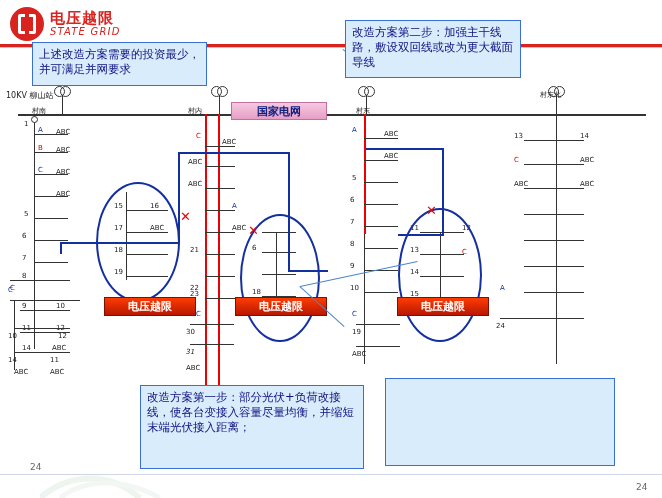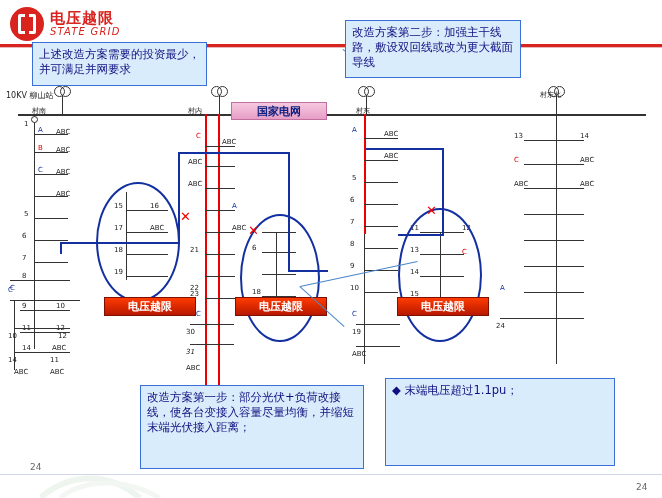--- a/index.html
+++ b/index.html
@@ -271,21 +271,20 @@
   <div class="leader" style="left:300px;top:286px;width:60px;transform:rotate(42deg);"></div>
   <div class="leader" style="left:300px;top:286px;width:120px;transform:rotate(-12deg);"></div>
 
   <div class="callout" style="left:32px;top:42px;width:175px;height:44px;">上述改造方案需要的投资最少，并可满足并网要求</div>
 
   <div class="callout" style="left:345px;top:20px;width:176px;height:58px;">改造方案第二步：加强主干线路，敷设双回线或改为更大截面导线</div>
 
   <div class="callout" style="left:140px;top:385px;width:224px;height:84px;">改造方案第一步：部分光伏+负荷改接线，使各台变接入容量尽量均衡，并缩短末端光伏接入距离；</div>
 
   <div class="callout" style="left:385px;top:378px;width:230px;height:88px;">
-    <div>◆ 末端电压超过1.1pu；</div>
   </div>
 
   <div class="footer-rule"></div>
   <svg class="wmark" viewBox="0 0 140 30">
     <path d="M0 30 C30 4 70 4 100 30" stroke="#cfe3cf" stroke-width="6" fill="none"></path>
     <path d="M20 30 C45 10 85 10 120 30" stroke="#dde9dd" stroke-width="5" fill="none"></path>
   </svg>
   <div class="pagenum" style="left:30px;top:462px;">24</div>
   <div class="pagenum" style="left:636px;top:482px;">24</div>
 

